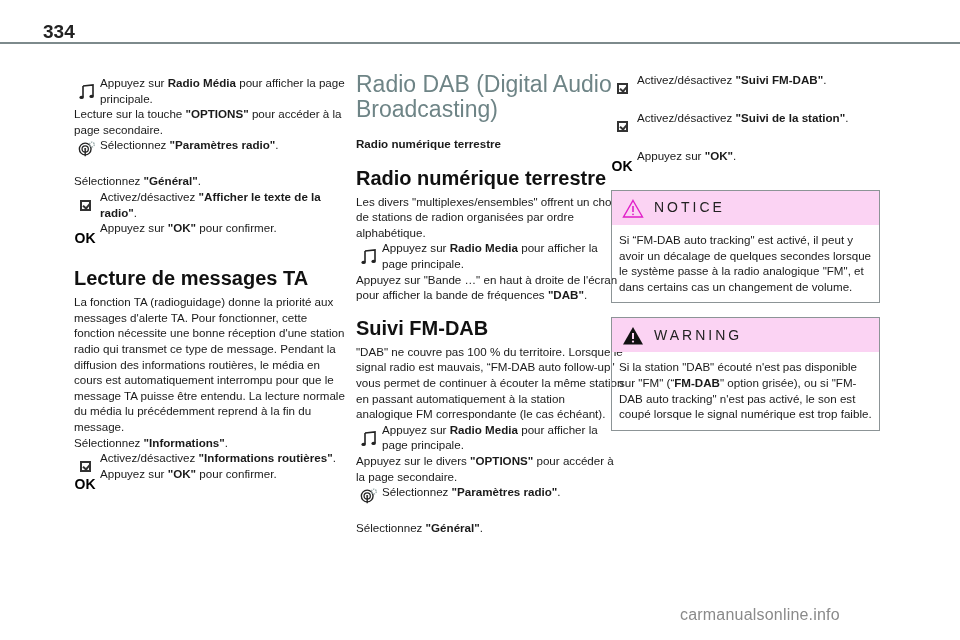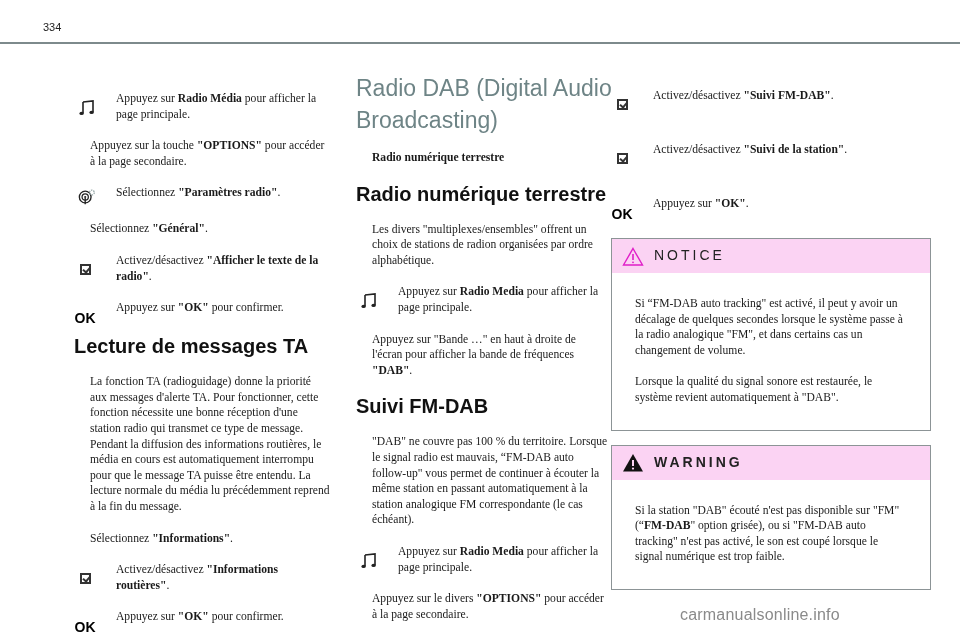--- a/index.html
+++ b/index.html
@@ -1,39 +1,39 @@
 <!DOCTYPE html>
 <html><head>
 <meta charset="utf-8">
 <style>
   html, body { margin:0; padding:0; }
   body {
     width:960px; height:640px; background:#ffffff; position:relative; overflow:hidden;
     font-family:"Liberation Sans", sans-serif; color:#1a1a1a;
   }
-  .page-number { position:absolute; left:43px; top:21px; font-size:11px; font-weight:normal; color:#222; }
+  .page-number { position:absolute; left:43px; top:21px; font-size:19px; font-weight:bold; color:#222; }
   .header-rule { position:absolute; left:0; top:42px; width:960px; height:2px; background:#7d8a8c; }
   .col { position:absolute; font-size:11.6px; line-height:15.6px; }
   .col1 { left:74px; top:75px; width:272px; }
   .col2 { left:356px; top:72px; width:268px; }
   .col3 { left:611px; top:72px; width:310px; }
-  p { margin:16px;font-family:Liberation Serif, serif; }
+  p { margin:0; }
   b { font-weight:bold; }
   .step { position:relative; padding-left:26px; }
   .step .icon { position:absolute; left:4px; top:8px; width:18px; height:18px; display:flex; align-items:center; justify-content:center; }
   .icon-ok { font-weight:bold; font-size:14px; color:#000000; left:2px !important; top:10px !important; }
   .icon-check { width:11px !important; height:11px !important; border:2px solid #333; box-sizing:border-box; left:6px !important; top:11px !important; }
   .icon-check::after { content:""; position:absolute; left:2px; top:0px; width:3px; height:5px; border-right:2px solid #333; border-bottom:2px solid #333; transform:rotate(40deg); }
   h2.sec { font-size:20px; font-weight:bold; margin:0; line-height:24px; color:#111; }
-  h1.title { font-size:23px; font-weight:normal; color:#6e8486; margin:0; line-height:32px; }
+  h1.title { font-size:23px; font-weight:normal; color:#6e8486; margin:0; line-height:25px; }
   .sub { font-weight:bold; font-size:11.6px; }
-  .box { border:1px solid #8c9496; width:320px; box-sizing:border-box; }
+  .box { border:1px solid #8c9496; width:269px; box-sizing:border-box; }
   .box-head { background:#fbd3f3; height:34px; display:flex; align-items:center; padding-left:10px; font-size:14px; letter-spacing:3px; color:#222; }
   .box-head svg { margin-right:10px; }
-  .box-head .warn-label { font-weight:bold; }
+  .box-head .warn-label { font-weight:normal; }
   .box-body { padding:7px 7px 8px 7px; font-size:11.6px; line-height:15.6px; }
   .footer { position:absolute; left:680px; top:606px; font-size:16px; color:#8a8a8a; letter-spacing:0.2px; }
 </style>
 </head>
 <body>
 
 <div class="page-number">334</div>
 <div class="header-rule"></div>
 
 <div class="col col1">
@@ -41,21 +41,21 @@
     <span class="icon">
       <svg width="16" height="16" viewBox="0 0 16 16">
           <path d="M4 2 L14 1 L14 12" fill="none" stroke="#222" stroke-width="1.6"></path>
           <path d="M4 2 L4 13" stroke="#222" stroke-width="1.6"></path>
           <ellipse cx="2.6" cy="13.4" rx="2.2" ry="1.7" fill="#222"></ellipse>
           <ellipse cx="12.6" cy="12.4" rx="2.2" ry="1.7" fill="#222"></ellipse>
         </svg>
     </span>
     <p><span>Appuyez sur </span><b>Radio Média</b><span> pour afficher la page principale.</span></p>
   </div>
-  <p><span>Appuyez sur la touche </span><b>"OPTIONS"</b><span> pour accéder à la page secondaire.</span></p>
+  <p><span>Lecture sur la touche </span><b>"OPTIONS"</b><span> pour accéder à la page secondaire.</span></p>
   <div class="step" style="height:30px">
     <span class="icon" style="top:3px">
       <svg width="20" height="18" viewBox="0 0 20 18">
           <circle cx="8" cy="9" r="6.5" fill="none" stroke="#222" stroke-width="1.5"></circle>
           <circle cx="8" cy="9" r="3.5" fill="none" stroke="#222" stroke-width="1.4"></circle>
           <circle cx="8" cy="9" r="1.2" fill="#222"></circle>
           <line x1="8" y1="10" x2="8" y2="17" stroke="#222" stroke-width="1.5"></line>
           <circle cx="15.5" cy="4" r="2.6" fill="none" stroke="#9aa" stroke-width="1.5" stroke-dasharray="1.5 1"></circle>
         </svg>
     </span>
@@ -64,21 +64,21 @@
   <p style="margin-top:6px"><span>Sélectionnez </span><b>"Général"</b><span>.</span></p>
   <div class="step">
     <span class="icon icon-check"></span>
     <p><span>Activez/désactivez </span><b>"Afficher le texte de la radio"</b><span>.</span></p>
   </div>
   <div class="step" style="height:30px">
     <span class="icon icon-ok">OK</span>
     <p><span>Appuyez sur </span><b>"OK"</b><span> pour confirmer.</span></p>
   </div>
 
-  <h2 class="sec" style="margin-top:4px;margin-bottom:4px">Lecture de messages TA</h2>
+  <h2 class="sec" style="margin-top:16px;margin-bottom:4px">Lecture de messages TA</h2>
   <p>La fonction TA (radioguidage) donne la priorité aux messages d'alerte TA. Pour fonctionner, cette fonction nécessite une bonne réception d'une station radio qui transmet ce type de message. Pendant la diffusion des informations routières, le média en cours est automatiquement interrompu pour que le message TA puisse être entendu. La lecture normale du média lu précédemment reprend à la fin du message.</p>
   <p><span>Sélectionnez </span><b>"Informations"</b><span>.</span></p>
   <div class="step">
     <span class="icon icon-check"></span>
     <p><span>Activez/désactivez </span><b>"Informations routières"</b><span>.</span></p>
   </div>
   <div class="step" style="height:30px">
     <span class="icon icon-ok">OK</span>
     <p><span>Appuyez sur </span><b>"OK"</b><span> pour confirmer.</span></p>
   </div>
@@ -95,21 +95,21 @@
           <path d="M4 2 L14 1 L14 12" fill="none" stroke="#222" stroke-width="1.6"></path>
           <path d="M4 2 L4 13" stroke="#222" stroke-width="1.6"></path>
           <ellipse cx="2.6" cy="13.4" rx="2.2" ry="1.7" fill="#222"></ellipse>
           <ellipse cx="12.6" cy="12.4" rx="2.2" ry="1.7" fill="#222"></ellipse>
         </svg>
     </span>
     <p><span>Appuyez sur </span><b>Radio Media</b><span> pour afficher la page principale.</span></p>
   </div>
   <p><span>Appuyez sur "Bande …" en haut à droite de l'écran pour afficher la bande de fréquences </span><b>"DAB"</b><span>.</span></p>
 
-  <h2 class="sec" style="margin-top:13px;margin-bottom:12px">Suivi FM-DAB</h2>
+  <h2 class="sec" style="margin-top:13px;margin-bottom:4px">Suivi FM-DAB</h2>
   <p>"DAB" ne couvre pas 100 % du territoire. Lorsque le signal radio est mauvais, “FM-DAB auto follow-up" vous permet de continuer à écouter la même station en passant automatiquement à la station analogique FM correspondante (le cas échéant).</p>
   <div class="step">
     <span class="icon">
       <svg width="16" height="16" viewBox="0 0 16 16">
           <path d="M4 2 L14 1 L14 12" fill="none" stroke="#222" stroke-width="1.6"></path>
           <path d="M4 2 L4 13" stroke="#222" stroke-width="1.6"></path>
           <ellipse cx="2.6" cy="13.4" rx="2.2" ry="1.7" fill="#222"></ellipse>
           <ellipse cx="12.6" cy="12.4" rx="2.2" ry="1.7" fill="#222"></ellipse>
         </svg>
     </span>
@@ -149,21 +149,20 @@
     <div class="box-head">
       <svg width="22" height="19" viewBox="0 0 22 19">
           <path d="M11 1.5 L20.5 18 L1.5 18 Z" fill="none" stroke="#e01fc8" stroke-width="1.4"></path>
           <line x1="11" y1="7" x2="11" y2="13" stroke="#e01fc8" stroke-width="1.6"></line>
           <circle cx="11" cy="15.3" r="0.9" fill="#e01fc8"></circle>
         </svg>
       <span>NOTICE</span>
     </div>
     <div class="box-body">
       <p>Si “FM-DAB auto tracking" est activé, il peut y avoir un décalage de quelques secondes lorsque le système passe à la radio analogique "FM", et dans certains cas un changement de volume.</p>
-      <p>Lorsque la qualité du signal sonore est restaurée, le système revient automatiquement à "DAB".</p>
     </div>
   </div>
 
   <div class="box" style="margin-top:14px">
     <div class="box-head">
       <svg width="22" height="19" viewBox="0 0 22 19">
           <path d="M11 1 L21 18.5 L1 18.5 Z" fill="#111"></path>
           <line x1="11" y1="7" x2="11" y2="13" stroke="#fbd3f3" stroke-width="2"></line>
           <circle cx="11" cy="15.6" r="1.1" fill="#fbd3f3"></circle>
         </svg>

